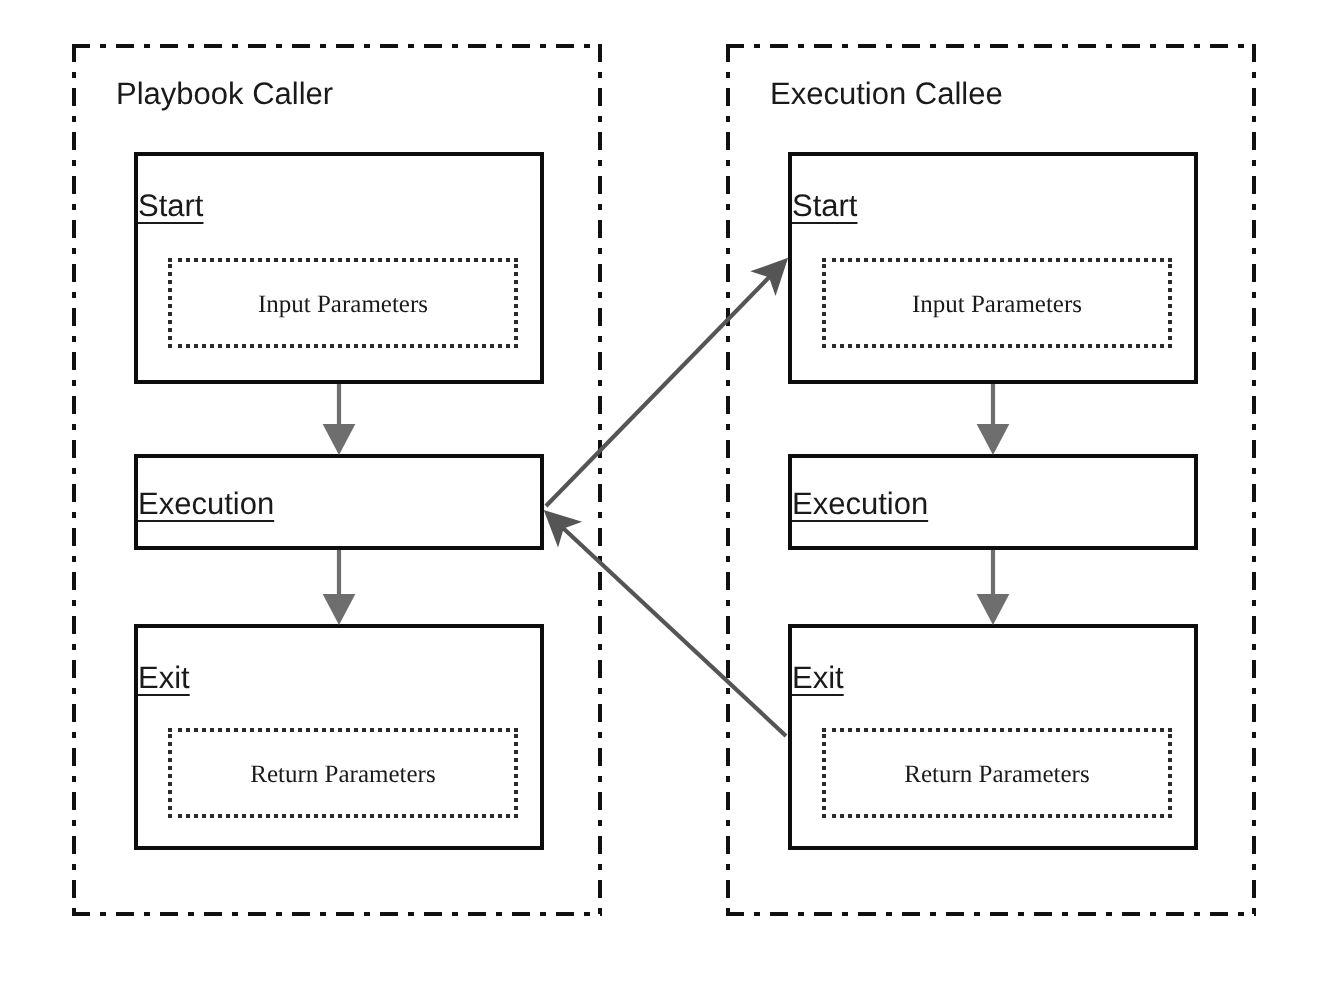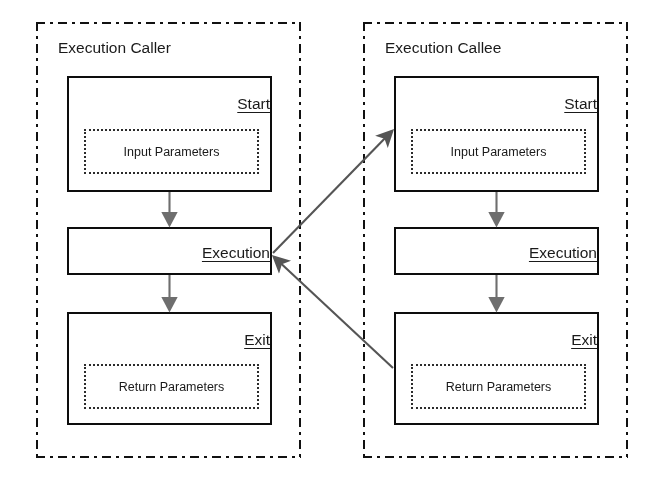--- a/index.html
+++ b/index.html
@@ -66,21 +66,21 @@
   .node {
     position: absolute;
     box-sizing: border-box;
     border: 2.2px solid #0d0d0d;
     background: #ffffff;
   }
   .node-title {
     position: absolute;
     left: 0;
     width: 100%;
-    text-align: right;
+    text-align: left;
     font-size: 15.5px;
     line-height: 19px;
     color: #1a1a1a;
     text-decoration: underline;
     text-underline-offset: 3px;
     text-decoration-thickness: 1.4px;
   }
   .node-title.tall  { top: 16px; }
   .node-title.mid   { top: 14px; }
 
@@ -92,39 +92,40 @@
     display: flex;
     align-items: center;
     justify-content: center;
     background: #ffffff;
   }
   .param-label {
     font-size: 12.5px;
     line-height: 16px;
     color: #1a1a1a;
     white-space: nowrap;
+    font-family: Liberation Serif, serif;
   }
 
   
   #arrow-layer {
     position: absolute;
     left: 0;
     top: 0;
     width: 671px;
     height: 492px;
     pointer-events: none;
   }
 </style>
 </head>
 <body>
 
 <div id="diagram-root">
 
   <div class="lane" style="left:36px; top:22px; width:265px; height:436px;">
-    <div class="lane-title">Execution Caller</div>
+    <div class="lane-title">Playbook Caller</div>
   </div>
 
   <div class="node" style="left:67px; top:76px; width:205px; height:116px;">
     <div class="node-title tall">Start</div>
     <div class="param-box" style="left:15px; top:51px; width:175px; height:45px;">
       <span class="param-label">Input Parameters</span>
     </div>
   </div>
 
   <div class="node" style="left:67px; top:227px; width:205px; height:48px;">

